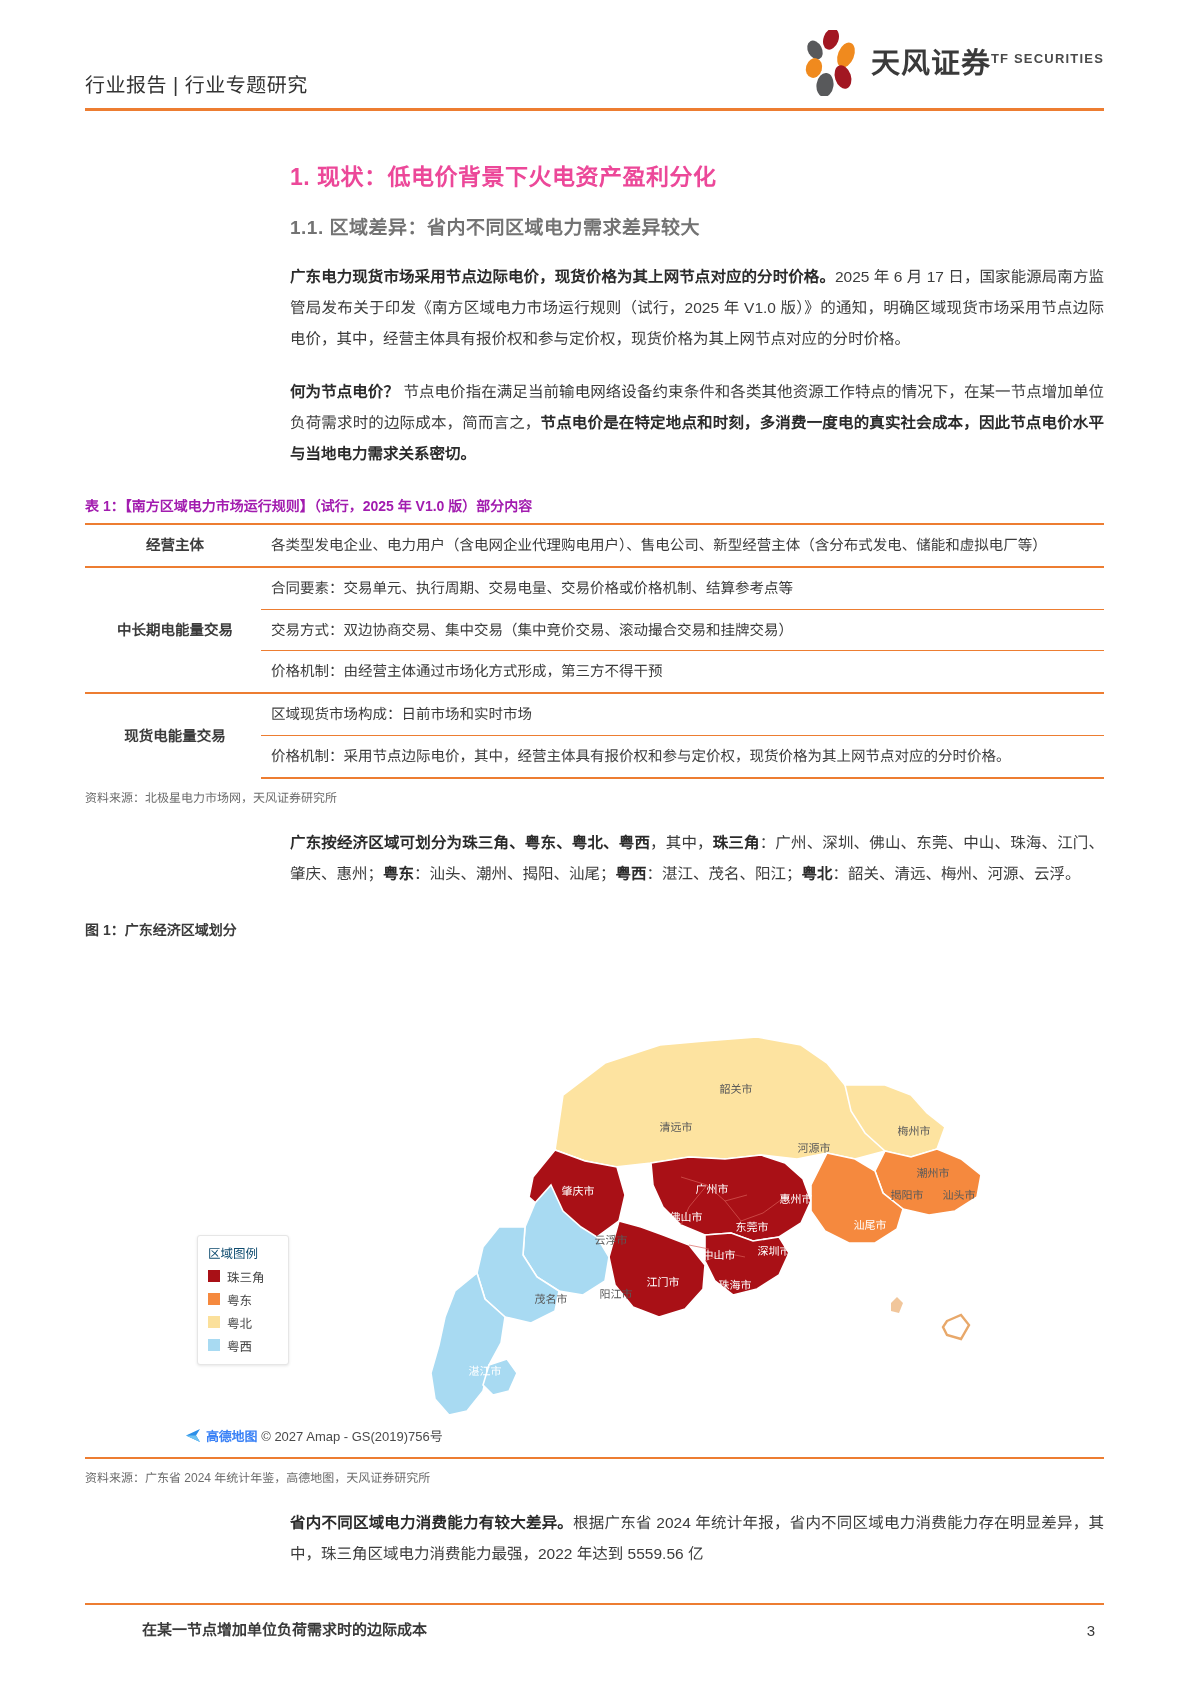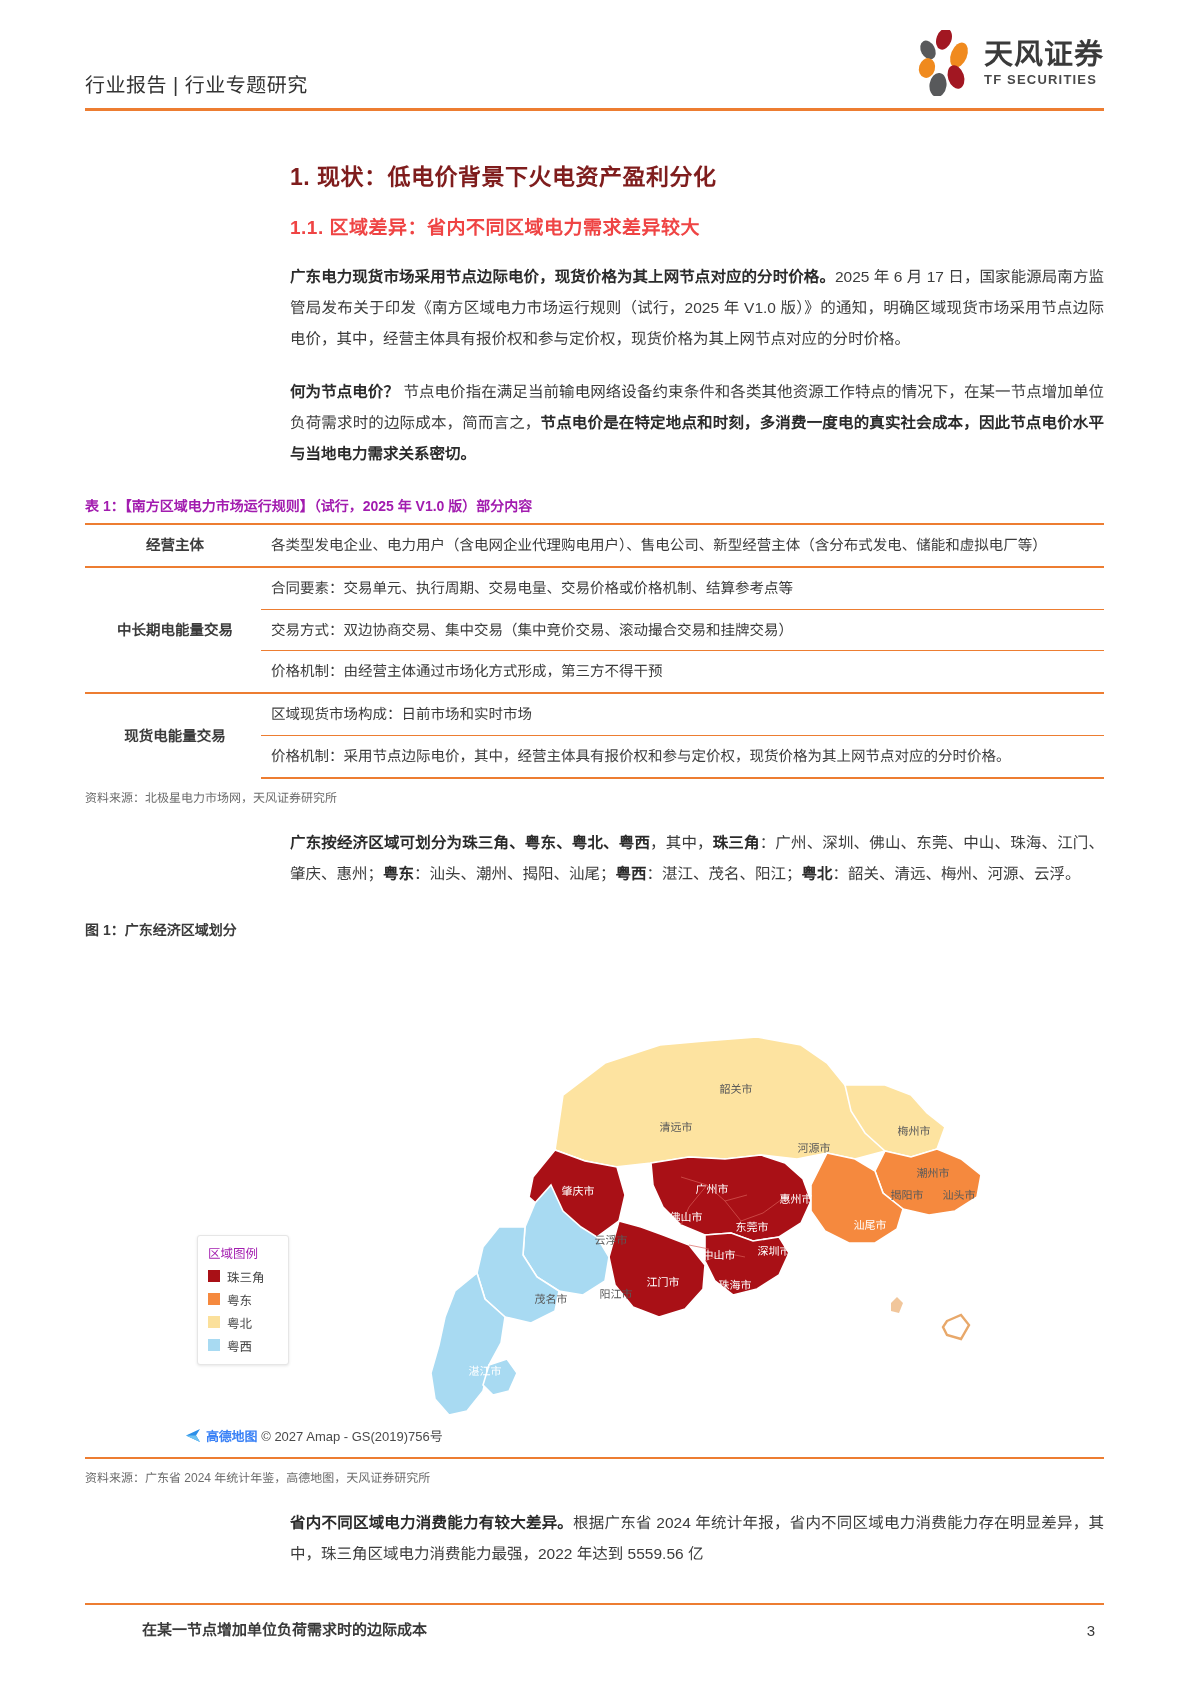--- a/index.html
+++ b/index.html
@@ -41,21 +41,21 @@
   }
   .logo-wrap {
     position: absolute;
     right: 0;
     top: 0;
     display: flex;
     align-items: center;
     gap: 8px;
   }
   .logo-mark { width: 62px; height: 66px; display: block; }
-  .logo-text { display: flex; flex-direction: column; justify-content: center; }
+  .logo-text { display: flex; flex-direction: row; justify-content: center; }
   .logo-cn {
     font-size: 29px;
     font-weight: bold;
     color: #3a3a3a;
     letter-spacing: 1px;
     line-height: 1.05;
   }
   .logo-en {
     font-size: 13px;
     font-weight: bold;
@@ -75,28 +75,28 @@
   
   .content {
     position: absolute;
     left: 85px;
     right: 85px;
     top: 130px;
   }
   .h1 {
     font-size: 23px;
     font-weight: bold;
-    color: #7f1d1d;
+    color: #ec4899;
     margin: 28px 0 0 205px;
     letter-spacing: 0.5px;
   }
   .h2 {
     font-size: 19px;
     font-weight: bold;
-    color: #ef4444;
+    color: #737373;
     margin: 20px 0 0 205px;
     letter-spacing: 0.5px;
   }
   .para {
     margin: 22px 0 0 205px;
     font-size: 15.5px;
     line-height: 2.0;
     color: #3c3c3c;
     text-align: justify;
     text-justify: inter-ideograph;
@@ -159,21 +159,21 @@
     top: 290px;
     background: #ffffff;
     border: 1px solid #e6e6e6;
     border-radius: 3px;
     padding: 7px 12px 9px 10px;
     box-shadow: 0 1px 3px rgba(0,0,0,0.10);
     min-width: 68px;
   }
   .legend-title {
     font-size: 12.5px;
-    color: #a21caf;
+    color: #0c4a6e;
     margin-bottom: 5px;
     white-space: nowrap;
   }
   .legend-row {
     display: flex;
     align-items: center;
     gap: 7px;
     margin-top: 4px;
   }
   .swatch { width: 12px; height: 12px; flex: 0 0 auto; }

